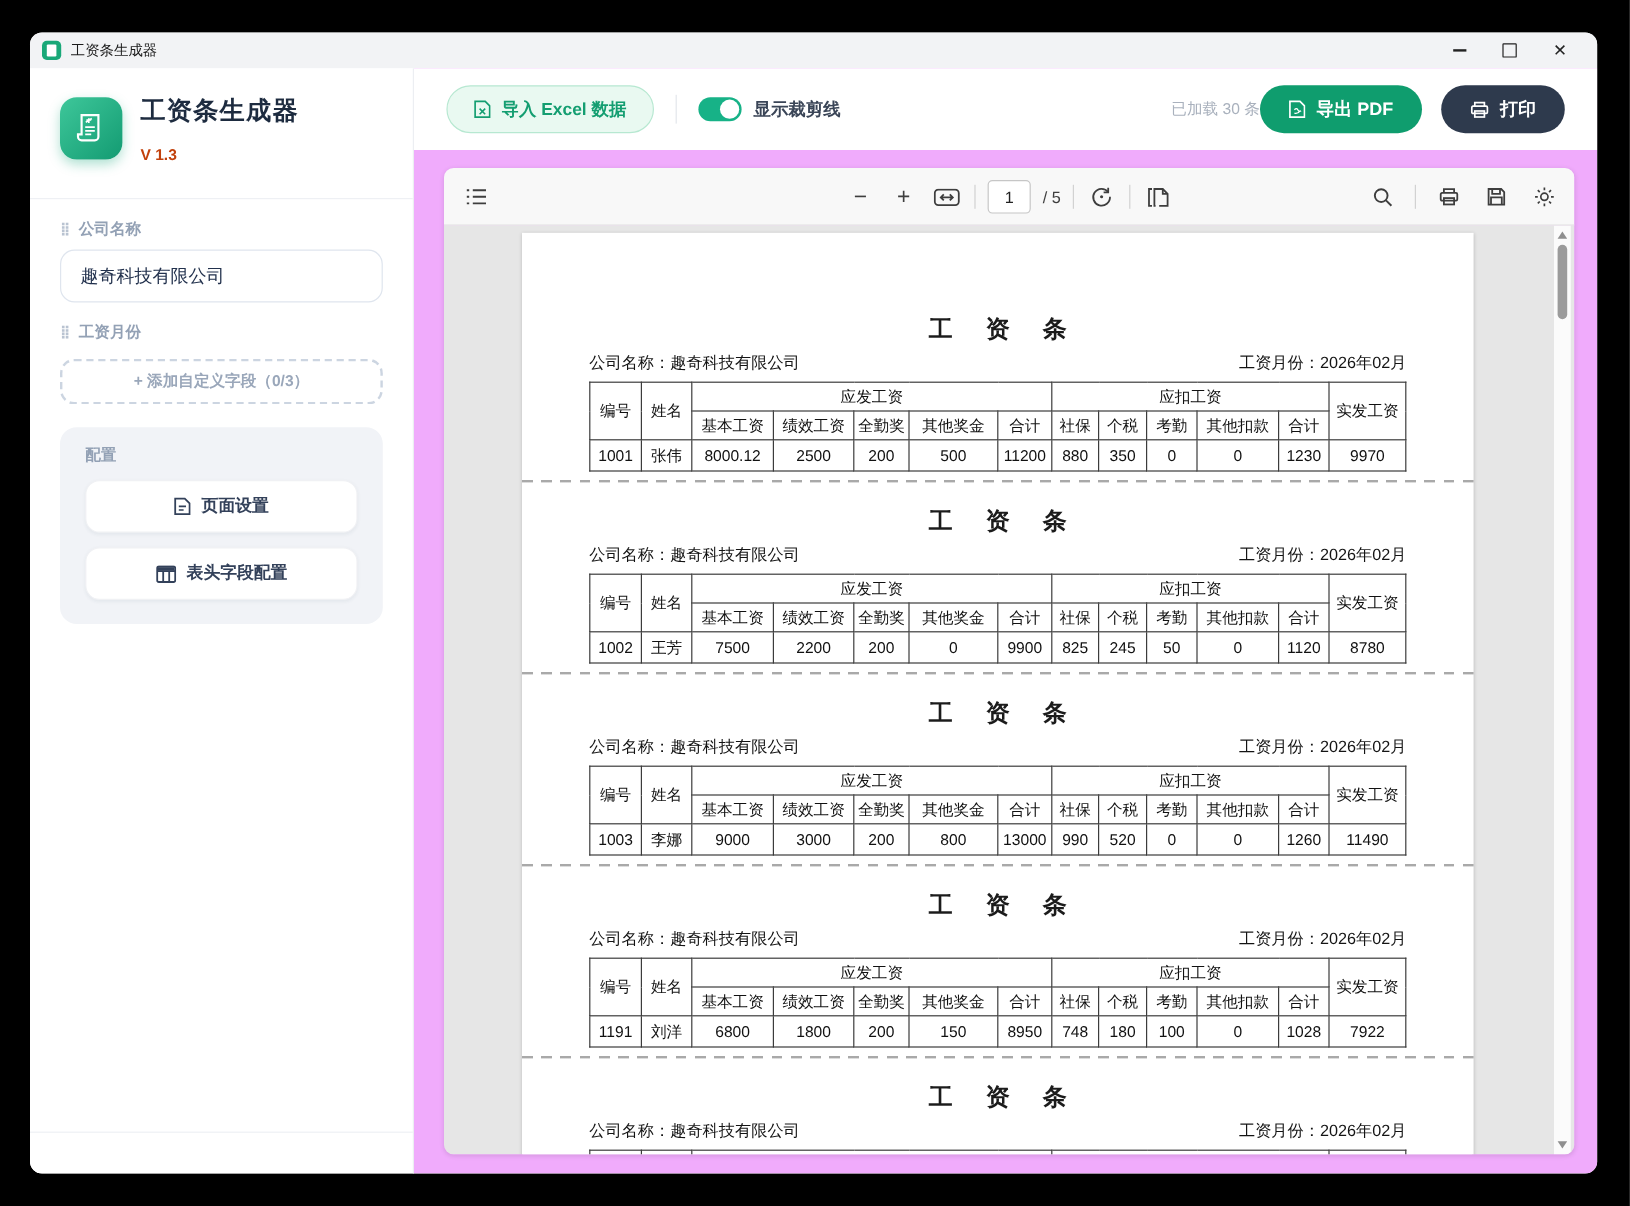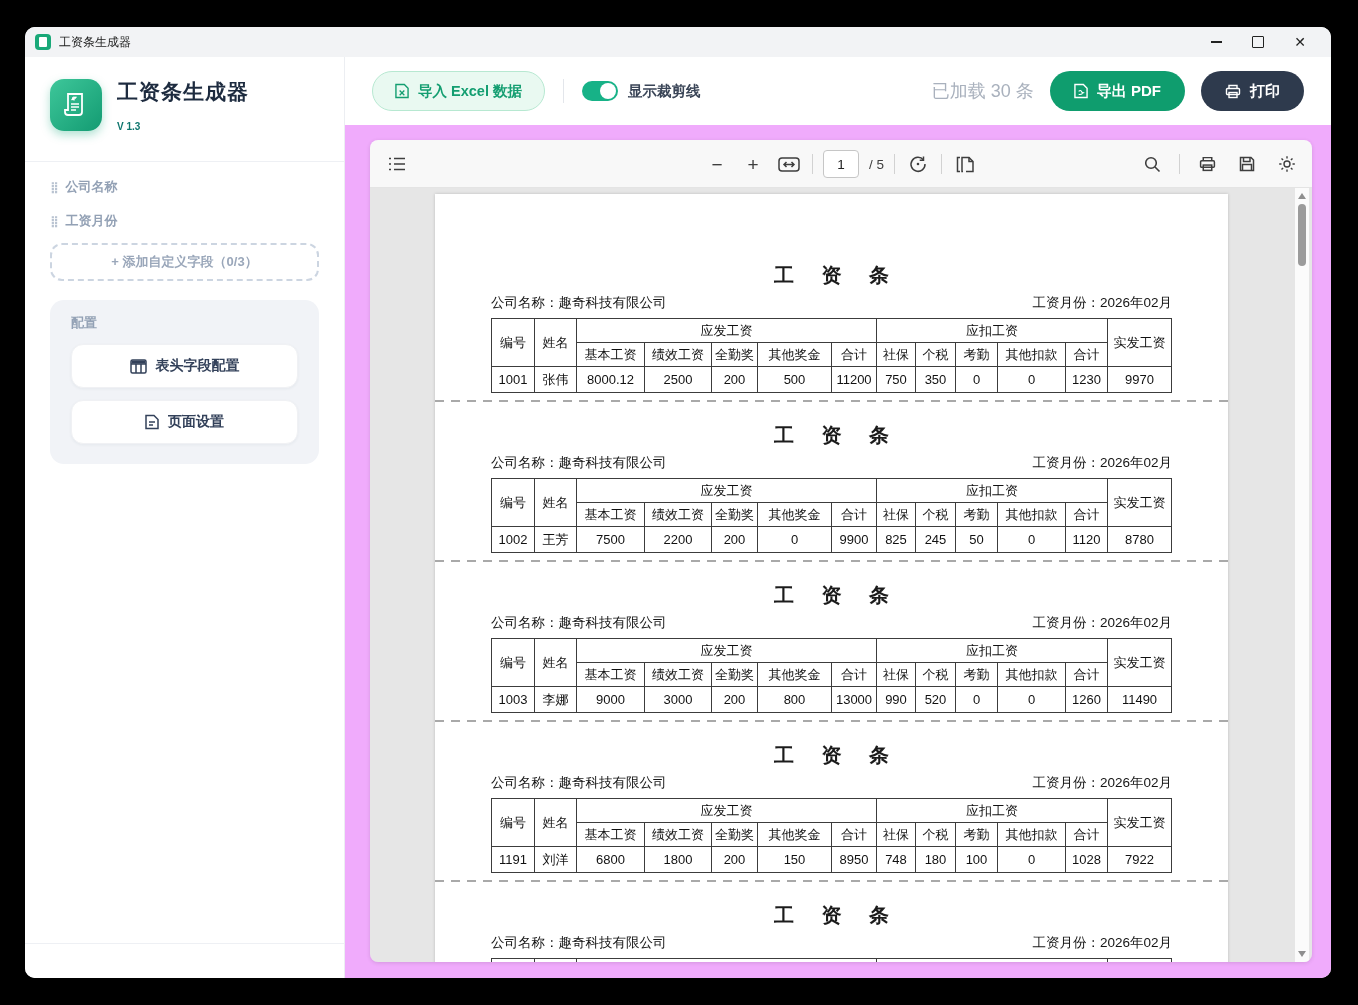--- a/index.html
+++ b/index.html
@@ -18,42 +18,42 @@
 
   
   .content { flex:1; display:flex; min-height:0; }
   .sidebar { width:320px; flex:none; background:#fff; border-right:1px solid #eceef2; display:flex; flex-direction:column; padding:21px 25px 22px 25px; }
   .main { flex:1; background:#f0abfc; display:flex; flex-direction:column; min-width:0; }
 
   
   .logo-row { display:flex; align-items:center; gap:15px; }
   .logo-badge { width:52px; height:52px; border-radius:14px; background:linear-gradient(135deg,#3ec79a,#139b72); box-shadow:0 4px 10px rgba(30,170,125,.35); display:flex; align-items:center; justify-content:center; flex:none; }
   .app-title { font-size:21px; font-weight:700; color:#1d2b3f; letter-spacing:1px; }
-  .app-version { font-size:10px; font-weight:700; color:#0f766e; margin-top:15px; }
+  .app-version { font-size:13px; font-weight:700; color:#c2410c; margin-top:15px; }
   .side-divider { height:1px; background:#eef0f4; margin:29px -25px 0 -25px; }
   .field-label { display:flex; align-items:center; gap:7px; margin-top:16px; font-size:13px; font-weight:700; color:#93a1b5; }
   .grip { color:#b9c3d1; font-size:11px; line-height:1; }
   .side-input { margin-top:8px; width:100%; height:44px; border:1px solid #dfe5ee; border-radius:12px; padding:0 16px; font-size:15px; color:#22314d; background:#fff; outline:none; font-family:inherit; }
   .add-dashed { margin-top:13px; width:100%; height:38px; border:2px dashed #ccd5e1; border-radius:12px; background:#fff; color:#9aa7ba; font-size:13px; font-weight:700; display:flex; align-items:center; justify-content:center; cursor:pointer; font-family:inherit; }
   .config-card { margin-top:19px; background:#f1f3f7; border-radius:14px; padding:14px 21px 20px 21px; }
   .config-title { font-size:13px; font-weight:700; color:#93a1b5; }
   .config-btn { margin-top:12px; width:100%; height:44px; background:#fff; border:1px solid #f0f1f4; border-radius:12px; box-shadow:0 1px 3px rgba(40,60,90,.06); display:flex; align-items:center; justify-content:center; gap:9px; font-size:14px; font-weight:700; color:#33415a; cursor:pointer; font-family:inherit; }
   .side-spacer { flex:1; }
   .side-bottom-divider { height:1px; background:#eef0f4; margin:0 -25px 12px -25px; }
   .dl-btn { width:100%; height:47px; border:none; border-radius:12px; background:#149c72; color:#fff; font-size:15px; font-weight:700; display:flex; align-items:center; justify-content:center; gap:10px; cursor:pointer; font-family:inherit; }
 
   
   .topbar { height:68px; background:#fff; display:flex; align-items:center; padding:0 27px; flex:none; }
   .import-btn { height:40px; border-radius:21px; background:#e9f9f1; border:1px solid #b7e8d1; color:#149e71; font-size:14.5px; font-weight:700; display:flex; align-items:center; gap:9px; padding:0 22px; cursor:pointer; font-family:inherit; }
   .v-div { width:1px; height:24px; background:#e3e6eb; margin:0 18px; }
   .toggle { width:36px; height:20px; border-radius:10px; background:#17b287; position:relative; cursor:pointer; flex:none; }
   .toggle .knob { position:absolute; right:2px; top:2px; width:16px; height:16px; border-radius:50%; background:#fff; }
   .toggle-label { margin-left:10px; font-size:14.5px; font-weight:700; color:#3a4557; }
   .top-spacer { flex:1; }
-  .loaded-text { font-size:18px; color:#a9b1bd; margin-right:16px; }
+  .loaded-text { font-size:13px; color:#a9b1bd; }
   .export-btn { height:40px; border-radius:21px; border:none; background:#0f9d6e; color:#fff; font-size:15px; font-weight:700; display:flex; align-items:center; gap:9px; padding:0 24px; cursor:pointer; margin-right:16px; font-family:inherit; }
   .print-btn { height:40px; border-radius:21px; border:none; background:#2e3a4d; color:#fff; font-size:15px; font-weight:700; display:flex; align-items:center; gap:9px; padding:0 24px; cursor:pointer; font-family:inherit; }
 
   
   .viewer { flex:1; margin:15px 19px 16px 25px; border-radius:8px; overflow:hidden; display:flex; flex-direction:column; box-shadow:0 1px 4px rgba(0,0,0,.12); min-height:0; }
   .pdf-toolbar { height:48px; background:#f8f8f8; border-bottom:1px solid #e4e4e4; position:relative; display:flex; align-items:center; padding:0 14px; flex:none; color:#3e3e3e; }
   .pt-center { position:absolute; left:50%; top:0; height:48px; transform:translateX(-50%); display:flex; align-items:center; gap:10px; }
   .pt-right { position:absolute; right:12px; top:0; height:48px; display:flex; align-items:center; gap:14px; }
   .pt-btn { display:flex; align-items:center; justify-content:center; width:26px; height:26px; border-radius:4px; cursor:pointer; color:#3e3e3e; }
   .pt-div { width:1px; height:20px; background:#d2d2d2; }
@@ -113,48 +113,49 @@
           <div class="app-title">工资条生成器</div>
           <div class="app-version">V 1.3</div>
         </div>
       </div>
       <div class="side-divider"></div>
 
       <div class="field-label">
         <span class="grip">⣿</span>
         <span>公司名称</span>
       </div>
+      <input class="side-input" value="趣奇科技有限公司" style="">
 
       <div class="field-label">
         <span class="grip">⣿</span>
         <span>工资月份</span>
       </div>
 
       <button class="add-dashed">+  添加自定义字段（0/3）</button>
 
       <div class="config-card">
         <div class="config-title">配置</div>
+        <button class="config-btn">
+          <span>
+            <svg width="14" height="16" viewBox="0 0 14 16" fill="none" stroke="#33415a" stroke-width="1.5">
+              <path d="M1 1.5 h8 l4 4 v9 h-12 z"></path>
+              <path d="M4 8 h6 M4 11 h4" stroke-width="1.3"></path>
+            </svg>
+          </span>
+          <span>页面设置</span>
+        </button>
         <button class="config-btn">
           <span>
             <svg width="17" height="15" viewBox="0 0 17 15" fill="none" stroke="#33415a" stroke-width="1.5">
               <rect x="1" y="1" width="15" height="13" rx="1.5"></rect>
               <path d="M1 5 h15 M6 5 v9 M11 5 v9"></path>
               <rect x="1.6" y="1.6" width="13.8" height="3" fill="#33415a" stroke="none"></rect>
             </svg>
           </span>
           <span>表头字段配置</span>
-        </button>
-        <button class="config-btn">
-          <span>
-            <svg width="14" height="16" viewBox="0 0 14 16" fill="none" stroke="#33415a" stroke-width="1.5">
-              <path d="M1 1.5 h8 l4 4 v9 h-12 z"></path>
-              <path d="M4 8 h6 M4 11 h4" stroke-width="1.3"></path>
-            </svg>
-          </span>
-          <span>页面设置</span>
         </button>
       </div>
 
       <div class="side-spacer"></div>
       <div class="side-bottom-divider"></div>
     </div>
 
     <div class="main">
 
       <div class="topbar">
@@ -309,21 +310,21 @@
                       <th>合计</th>
                     </tr>
       <tr>
                       <td class="data">1001</td>
                       <td class="data">张伟</td>
                       <td class="data">8000.12</td>
                       <td class="data">2500</td>
                       <td class="data">200</td>
                       <td class="data">500</td>
                       <td class="data">11200</td>
-                      <td class="data">750</td>
+                      <td class="data">880</td>
                       <td class="data">350</td>
                       <td class="data">0</td>
                       <td class="data">0</td>
                       <td class="data">1230</td>
                       <td class="data">9970</td>
                     </tr>
     </tbody>
                 </table>
   </div>
   <div class="slip-sep"></div>

